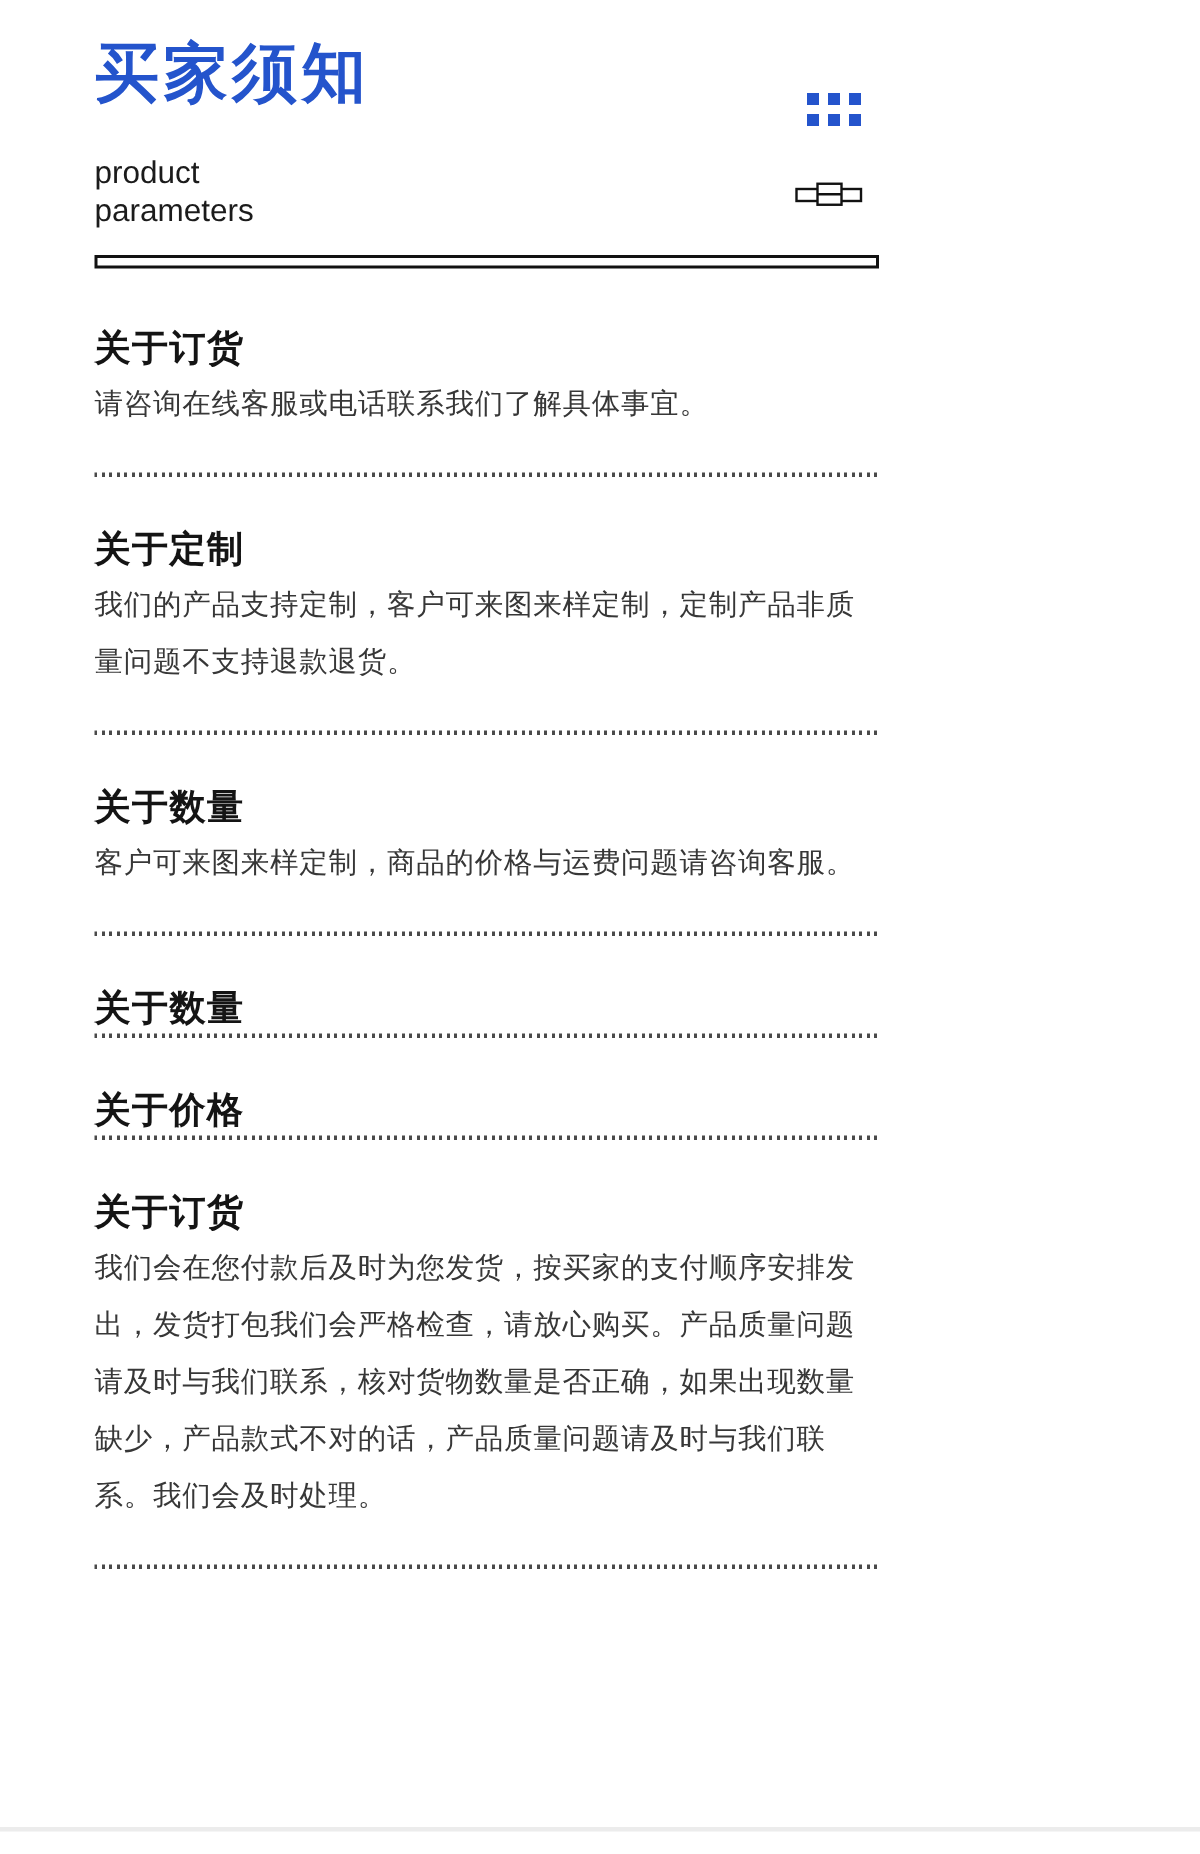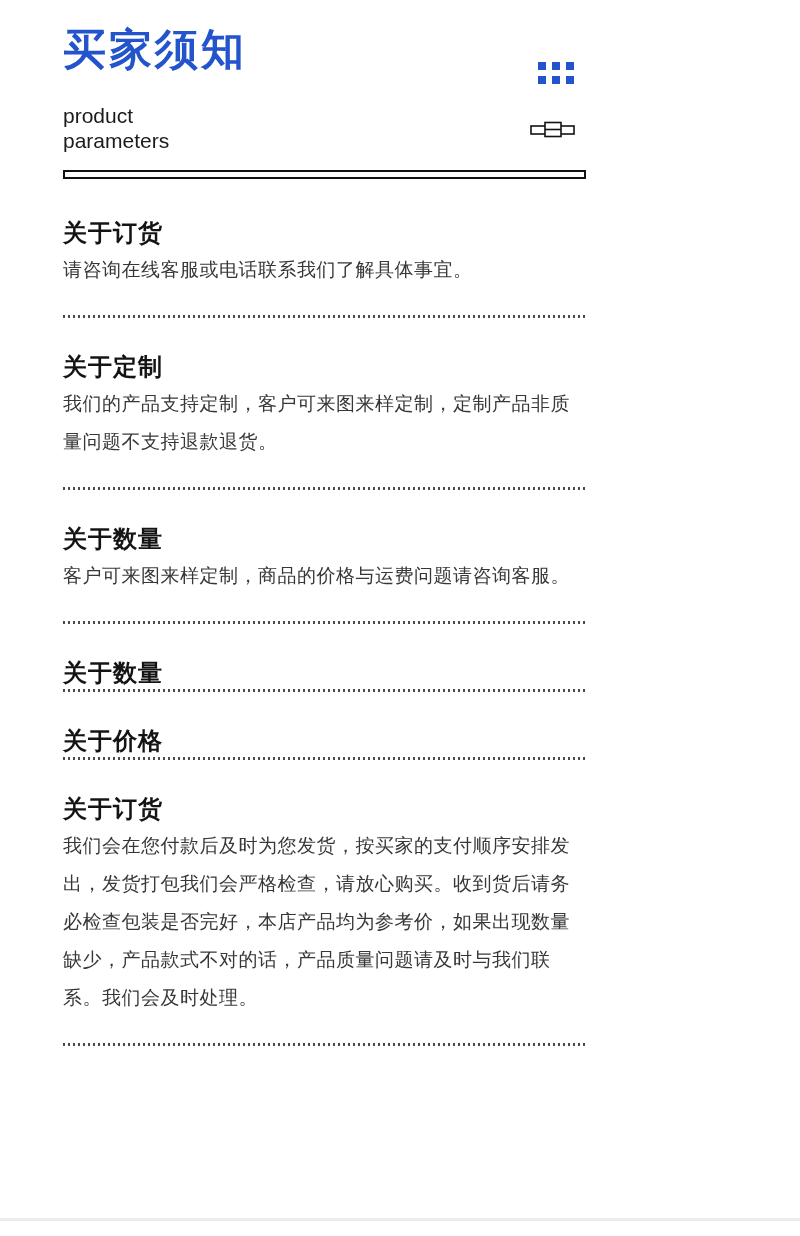--- a/index.html
+++ b/index.html
@@ -118,19 +118,19 @@
     <div class="dotted"></div>
   </div>
 
   <div class="section">
     <h3>关于价格</h3>
     <div class="dotted"></div>
   </div>
 
   <div class="section">
     <h3>关于订货</h3>
-    <p>我们会在您付款后及时为您发货，按买家的支付顺序安排发出，发货打包我们会严格检查，请放心购买。收到货后请务必检查包装是否完好，本店产品均为参考价，如果出现数量缺少，产品款式不对的话，产品质量问题请及时与我们联系。我们会及时处理。</p>
+    <p>我们会在您付款后及时为您发货，按买家的支付顺序安排发出，发货打包我们会严格检查，请放心购买。产品质量问题请及时与我们联系，核对货物数量是否正确，如果出现数量缺少，产品款式不对的话，产品质量问题请及时与我们联系。我们会及时处理。</p>
     <div class="dotted"></div>
   </div>
 
 </div>
 
 <div class="bottom-line"></div>
 
 </body></html>

